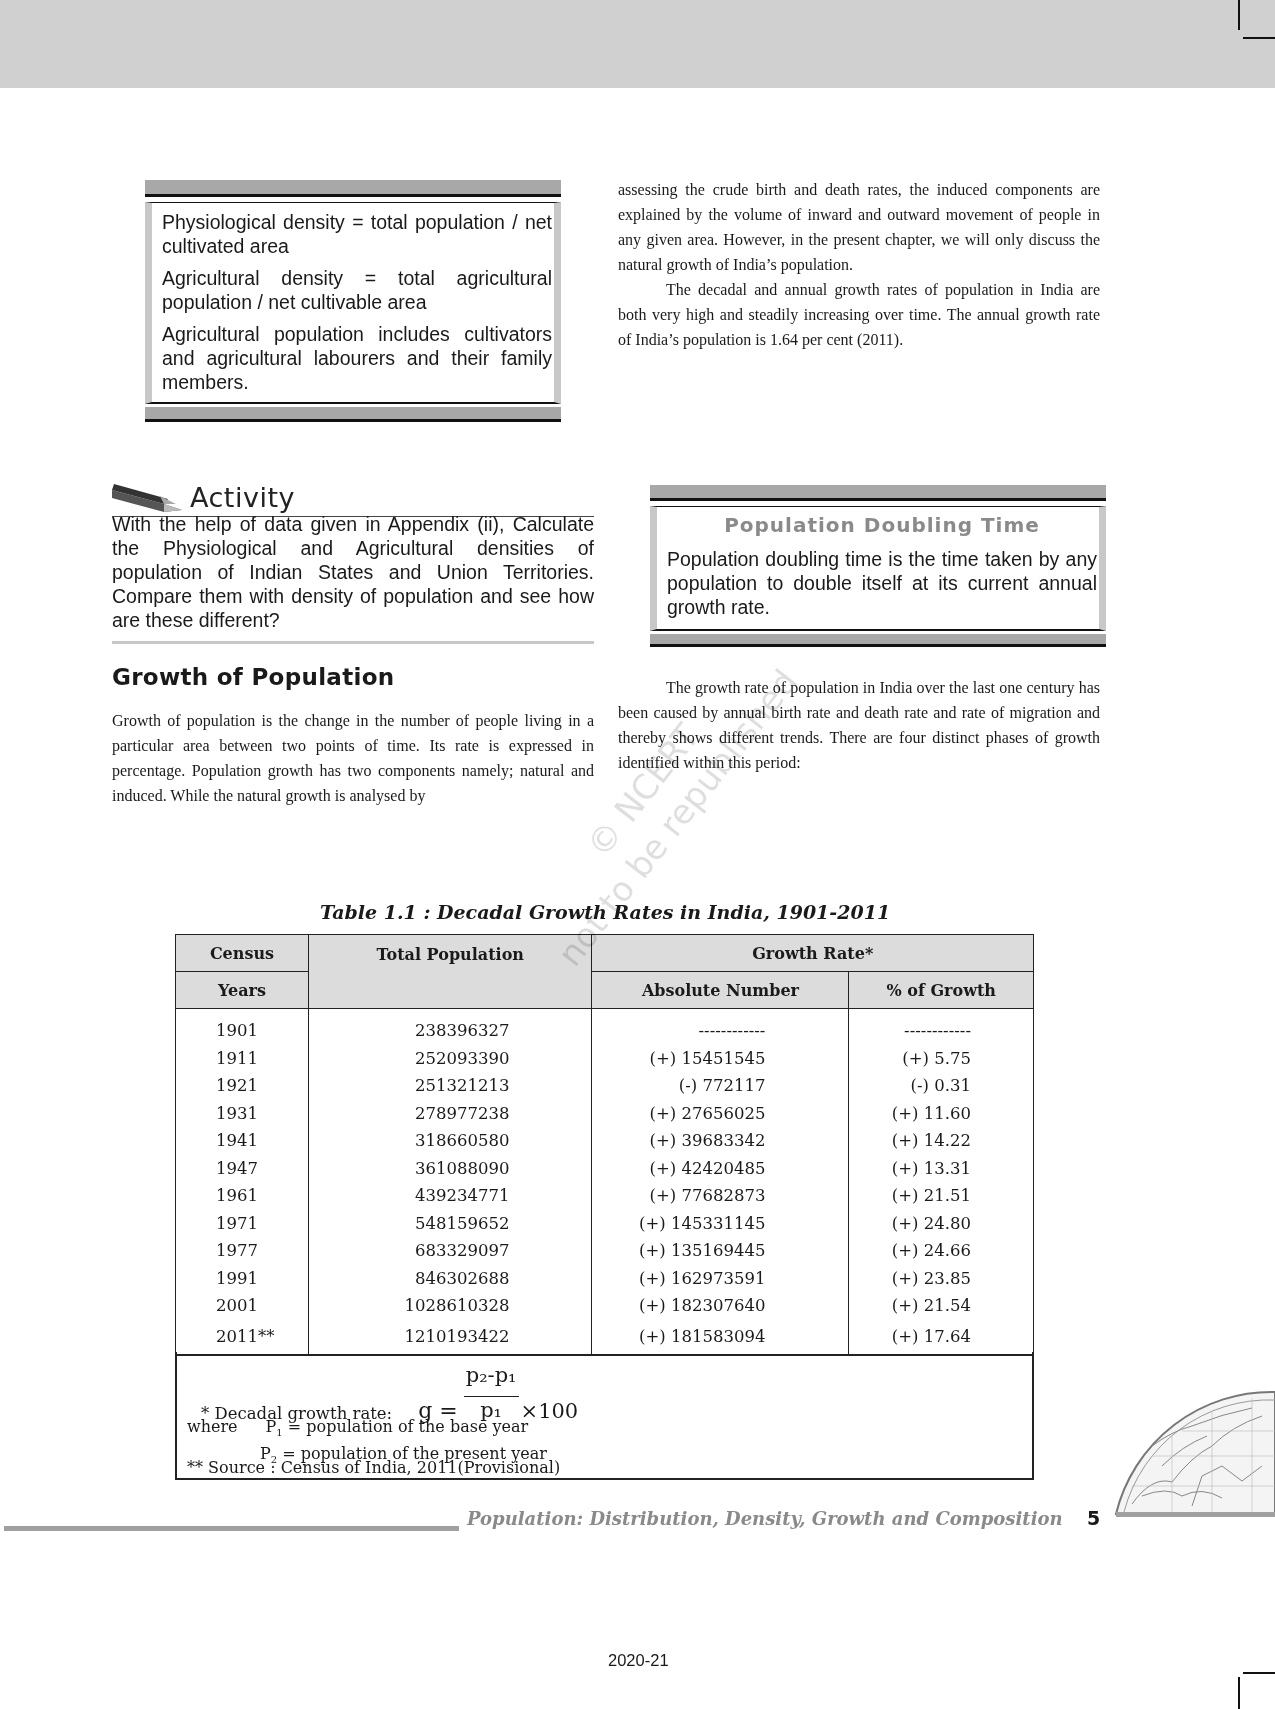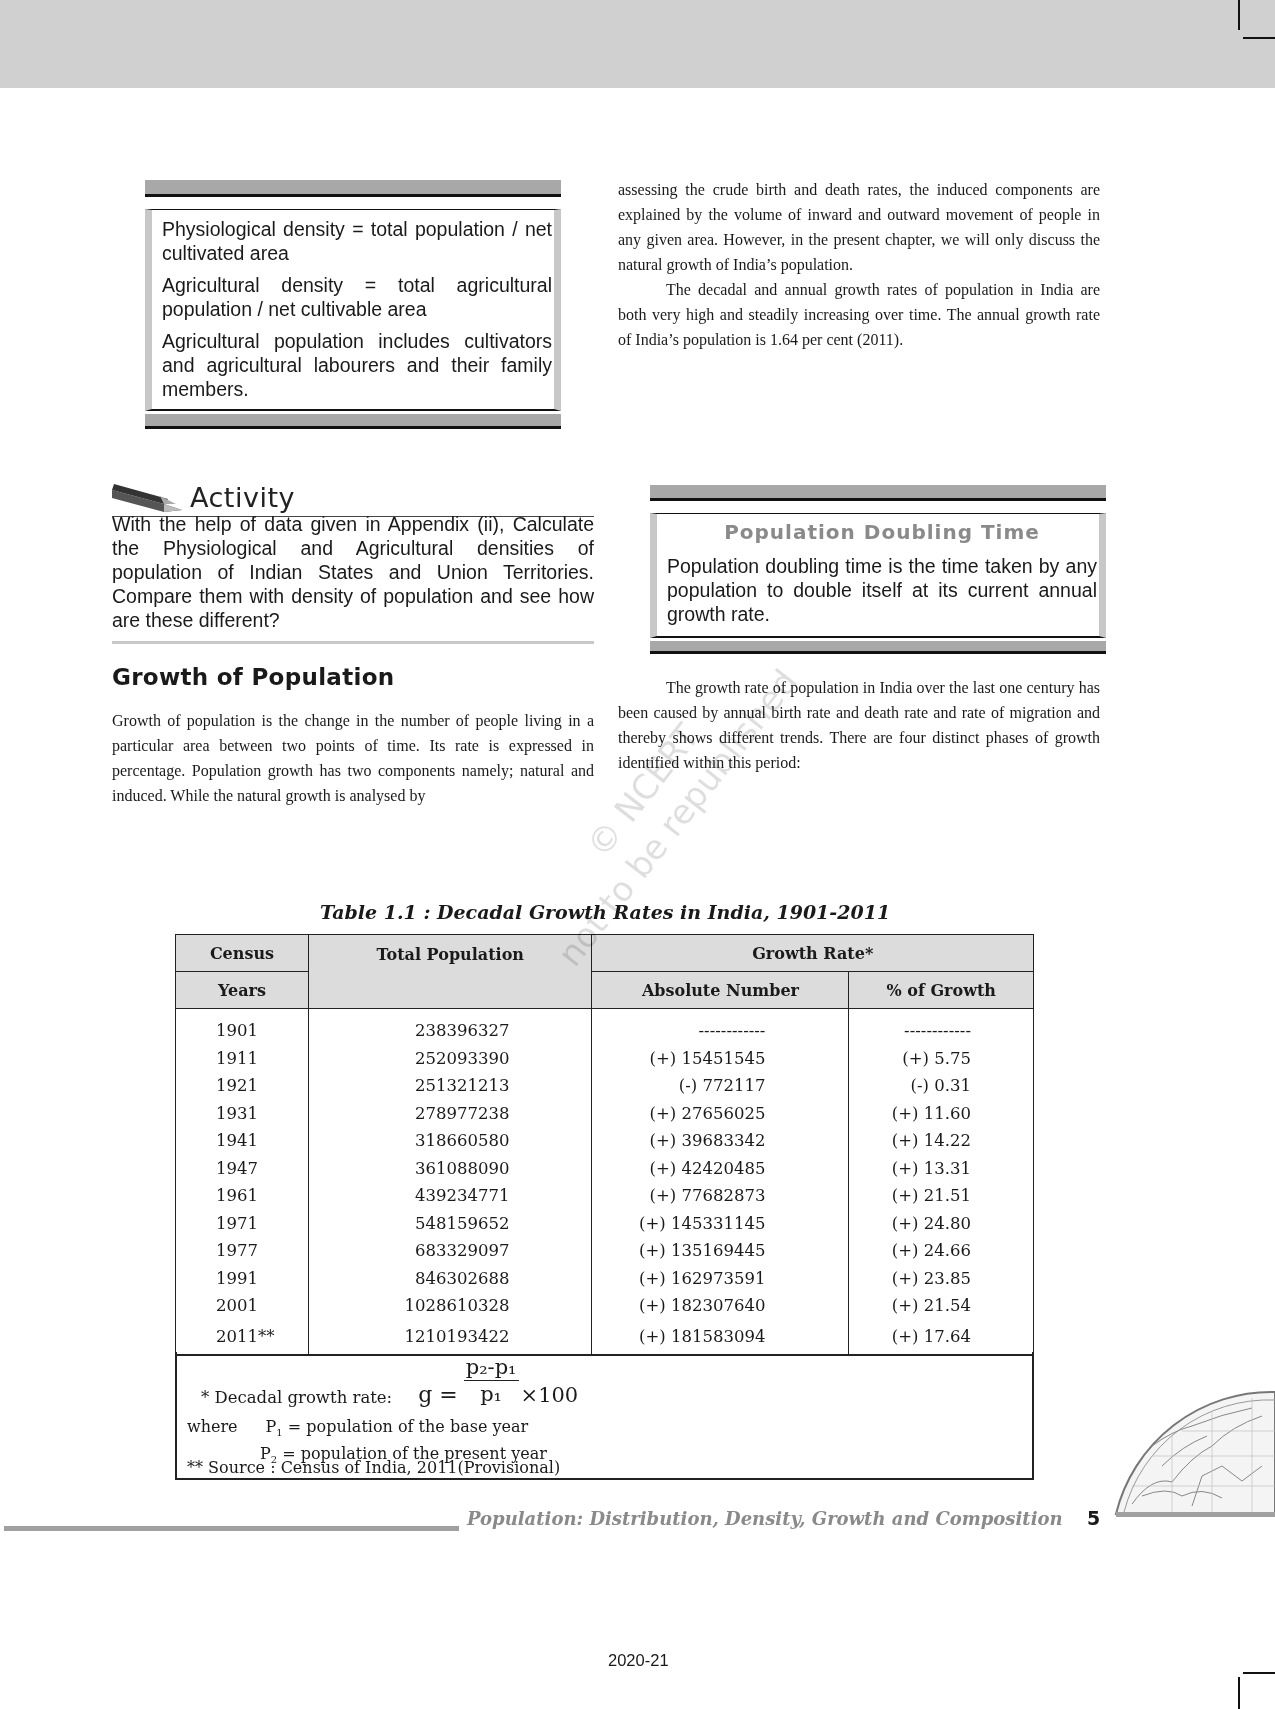--- a/index.html
+++ b/index.html
@@ -8,21 +8,21 @@
       font-family: "DejaVu Serif", serif; color: #1a1a1a; overflow: hidden;
     }
     .topbar { position: absolute; left: 0; top: 0; width: 1275px; height: 88px; background: #d0d0d0; }
     .crop-mark { position: absolute; background: #111; }
 
     
     .infobox { position: absolute; }
     .infobox .bar-top { height: 14px; background: #a8a8a8; border-bottom: 3px solid #111; }
     .infobox .inner {
       border-left: 7px solid #c8c8c8; border-right: 7px solid #c8c8c8;
-      margin-top: 12px; border-top: 1px solid #111; padding: 6px 2px 6px 10px;
+      margin-top: 5px; border-top: 1px solid #111; padding: 6px 2px 6px 10px;
       border-bottom: 2px solid #111;
     }
     .infobox .bar-bot { height: 12px; background: #a8a8a8; border-bottom: 3px solid #111; margin-top: 3px; }
     .sans { font-family: "Liberation Sans", sans-serif; }
     .box-para { font-size: 19.5px; line-height: 24px; margin: 0 0 8px 0; text-align: justify; }
     .box-para:last-child { margin-bottom: 2px; }
     .box-title { font-family: "DejaVu Sans", sans-serif; font-weight: bold; color: #8a8a8a; font-size: 20px; text-align: center; letter-spacing: 1px; margin: 2px 0 10px 0; }
 
     .col-text { position: absolute; font-family: Liberation Serif, serif; font-size: 16px; line-height: 25px; text-align: justify; }
     .col-text p { margin: 0; }
@@ -46,21 +46,21 @@
     .c-pop { width: 263px; text-align: right; padding-right: 82px !important; }
     .c-abs { width: 255px; text-align: right; padding-right: 83px !important; }
     .c-pct { width: 197px; text-align: right; padding-right: 62px !important; }
     table.growth th.c-year, table.growth th.c-pop, table.growth th.c-abs, table.growth th.c-pct { text-align: center; padding: 0 !important; }
 
     .notes { position: absolute; left: 175px; top: 1352px; width: 855px; height: 126px; border: 2px solid #222; border-top: 0; font-family: "DejaVu Serif", serif; font-size: 16px; }
     .note-formula { position: absolute; left: 24px; top: 2px; display: flex; align-items: flex-end; }
     .note-formula .lbl { font-size: 16.5px; margin-top: 8px; }
     .note-formula .geq { font-size: 22px; margin: 0 6px 0 26px; }
     .frac { display: inline-flex; flex-direction: column; align-items: center; font-size: 21px; line-height: 26px; }
-    .frac .num { border-bottom: 1px solid #222; padding: 0 2px; }
+    .frac .num { border-bottom: 1px solid #222; padding: 8px 2px; }
     .note-formula .times { font-size: 21px; margin-left: 2px; margin-top: -24px; }
     .note-where { position: absolute; left: 10px; top: 64px; line-height: 21px; }
     .note-where .sub { font-size: 10px; vertical-align: -4px; }
     .note-source { position: absolute; left: 10px; top: 106px; }
 
     .footer-rule { position: absolute; left: 4px; top: 1526px; width: 455px; height: 5px; background: #a0a0a0; }
     .footer-title { position: absolute; left: 467px; top: 1508px; font-family: "DejaVu Serif", serif; font-style: italic; font-weight: bold; font-size: 18px; color: #8a8a8a; }
     .page-number { position: absolute; left: 1087px; top: 1507px; font-family: "DejaVu Sans", sans-serif; font-weight: bold; font-size: 19px; }
     .globe { position: absolute; left: 1112px; top: 1386px; }
     .year-stamp { position: absolute; left: 608px; top: 1651px; font-family: "Liberation Sans", sans-serif; font-size: 16.5px; }

